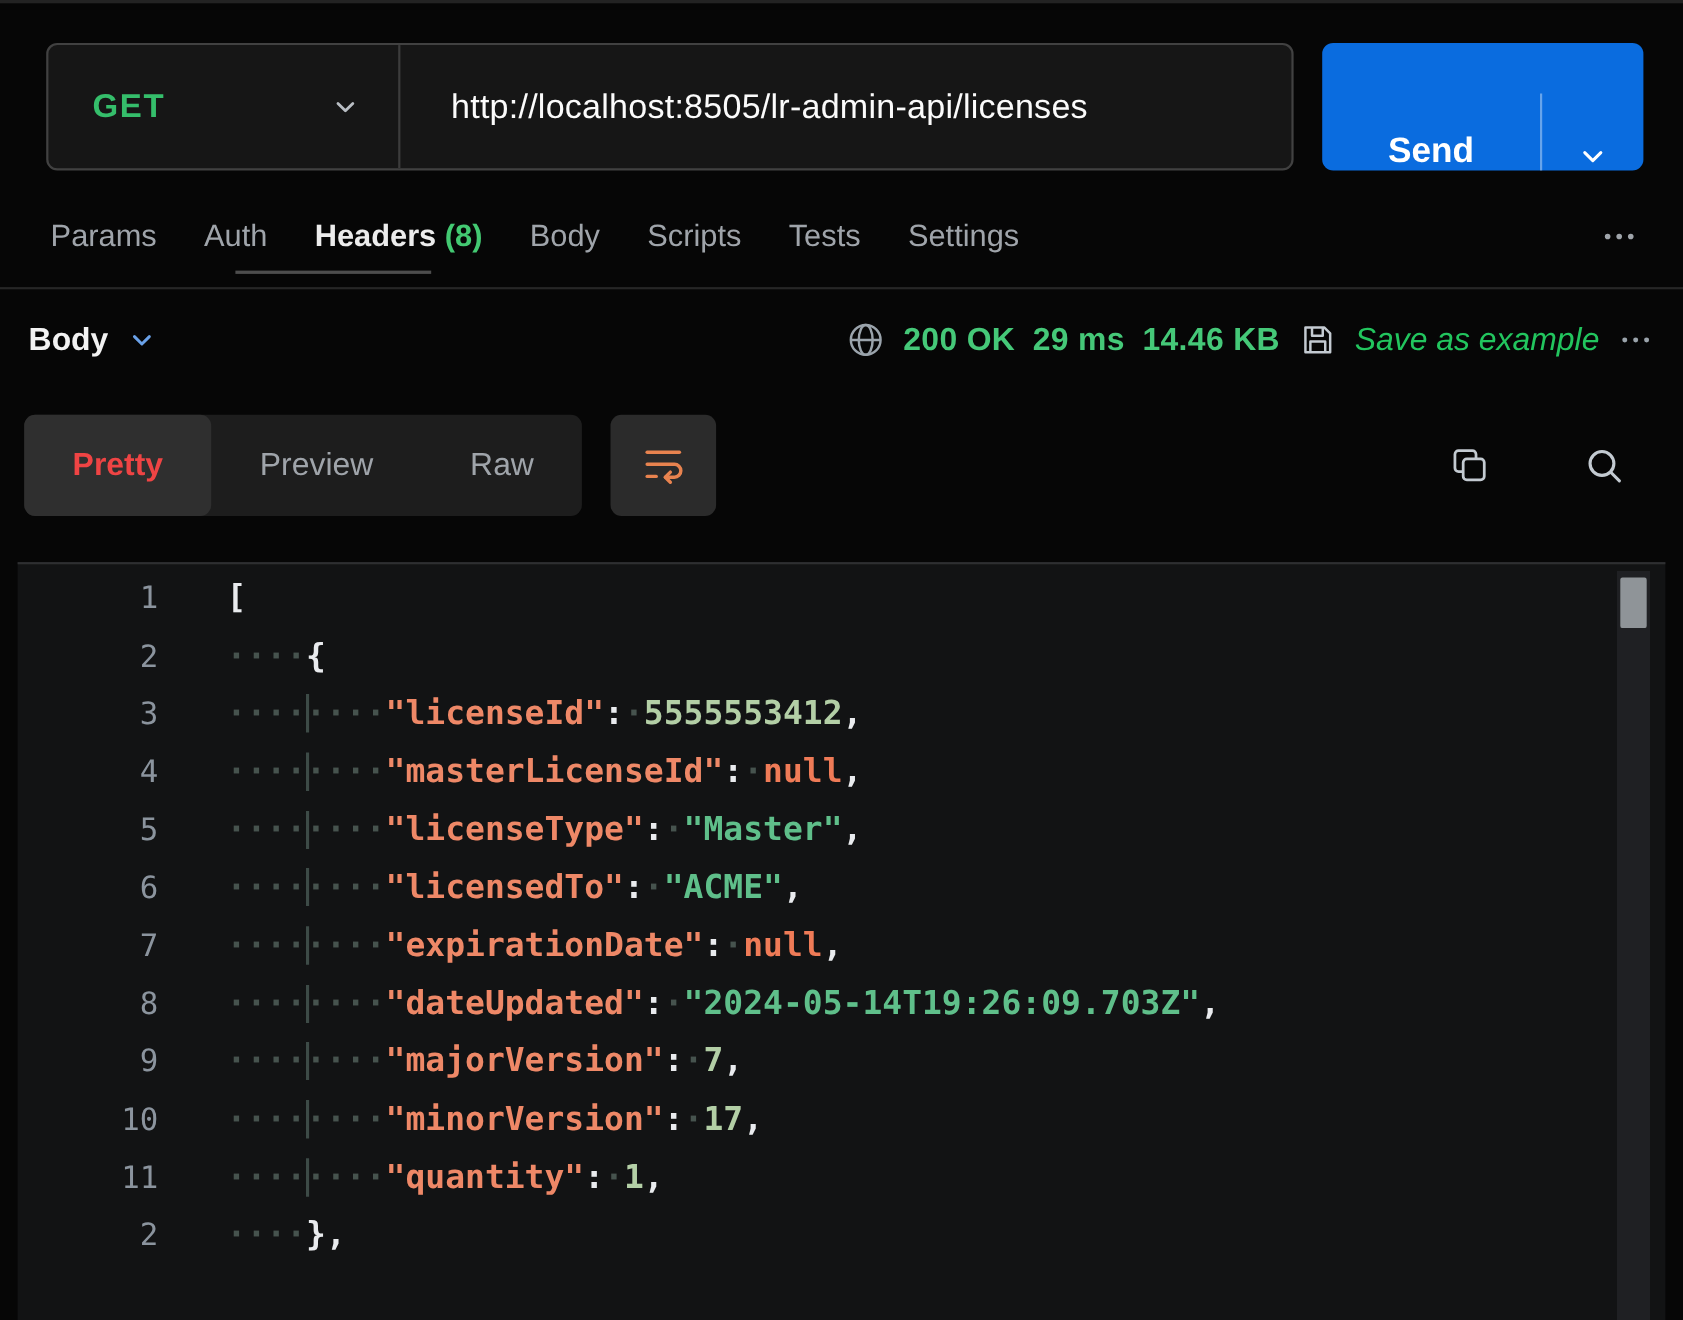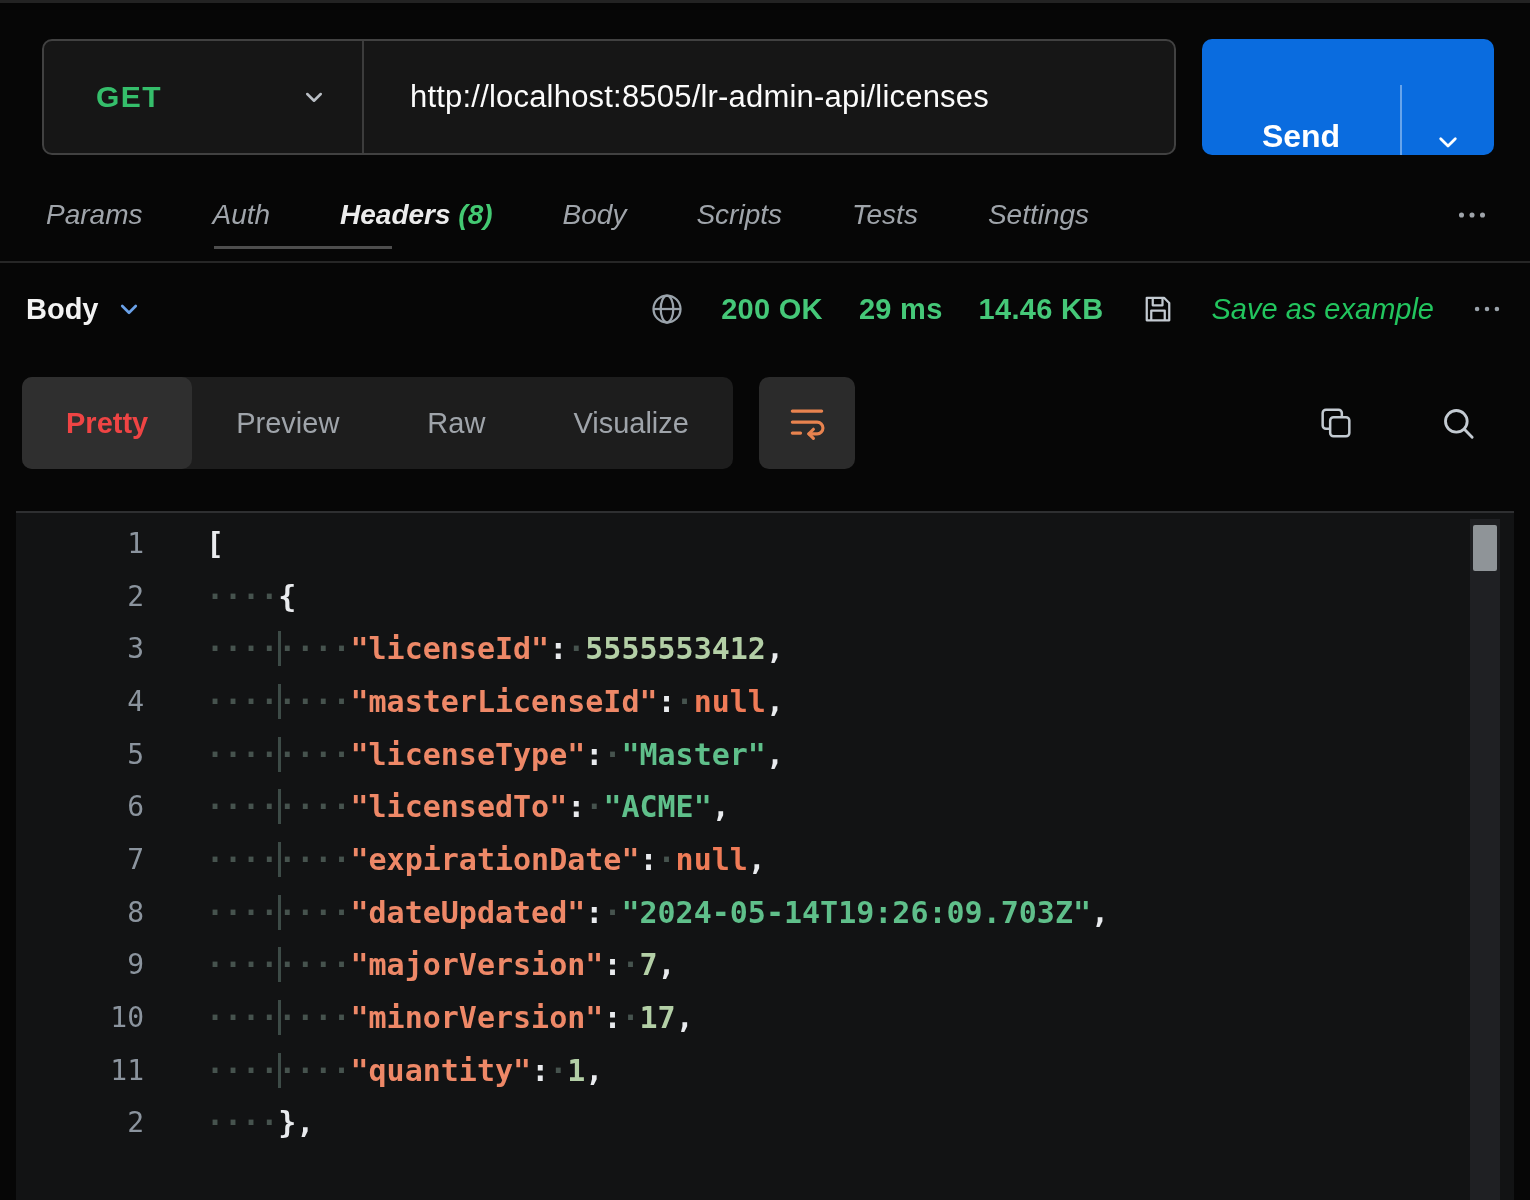--- a/index.html
+++ b/index.html
@@ -9,46 +9,46 @@
     background:#060606;
     font-family:"Liberation Sans", sans-serif;
     color:#e8e8e8;
     overflow:hidden;
   }
   .app { display:flex; flex-direction:column; height:100%; border-top:3px solid #232323; }
 
   
   .url-row { display:flex; gap:26px; margin:36px 36px 0 42px; height:116px; flex:none; }
   .url-box { flex:1; display:flex; align-items:stretch; background:#161616; border:2px solid #414141; border-radius:10px; overflow:hidden; }
-  .method { width:318px; display:flex; align-items:center; justify-content:space-between; padding:0 36px 0 52px; cursor:pointer; }
+  .method { width:318px; display:flex; align-items:center; justify-content:space-between; padding:0 36px 0 40px; cursor:pointer; }
   .method-label { color:#35be6b; font-weight:bold; font-size:30px; letter-spacing:1.5px; }
   .url-divider { width:2px; background:#3c3c3c; }
   .url-text { display:flex; align-items:center; padding-left:46px; font-size:31px; font-weight:normal; color:#fbfbfb; letter-spacing:.2px; white-space:nowrap; }
   .send-btn { width:292px; flex:none; background:#0a6cdf; border-radius:10px; display:flex; align-items:flex-end; cursor:pointer; }
   .send-label { flex:1; text-align:center; color:#ffffff; font-size:32px; font-weight:bold; }
   .send-divider { width:2px; height:70px; background:rgba(255,255,255,.38); }
   .send-chev { width:92px; display:flex; align-items:center; justify-content:center; color:#ffffff; }
 
   .chev { display:inline-flex; align-items:center; color:#b9bec4; }
 
   
   .req-tabs { position:relative; display:flex; align-items:center; gap:47px; margin:42px 40px 0 46px; padding-bottom:28px; font-size:28px; color:#9fa4aa; flex:none; }
-  .req-tabs-list { display:flex; align-items:center; gap:70px;font-style:italic; }
+  .req-tabs-list { display:flex; align-items:center; gap:43px; }
   .req-tab { cursor:pointer; white-space:nowrap; }
   .req-tab.active { color:#ececec; font-weight:bold; }
   .t-count { color:#43c972; }
   .hover-line { position:absolute; left:168px; bottom:12px; width:178px; height:3px; background:#4d4d4d; }
   .req-more { margin-left:auto; display:flex; align-items:center; color:#9fa4aa; cursor:pointer; }
   .hr { height:2px; background:#262626; flex:none; }
 
   
   .resp-meta { display:flex; align-items:center; margin:28px 26px 0 26px; flex:none; }
   .resp-body-dd { display:flex; align-items:center; gap:18px; font-size:29px; font-weight:bold; color:#f2f2f2; cursor:pointer; }
   .resp-body-dd .chev { color:#6aa1e8; }
-  .resp-right { margin-left:auto; display:flex; align-items:center; gap:36px; font-size:29px; }
+  .resp-right { margin-left:auto; display:flex; align-items:center; gap:16px; font-size:29px; }
   .green { color:#45c878; font-weight:bold; letter-spacing:.3px; }
   .icon-btn { display:inline-flex; align-items:center; justify-content:center; color:#c3cad1; cursor:pointer; }
   .save-label { color:#22c55e;font-style:italic; }
 
   
   .resp-toolbar { display:flex; align-items:center; margin:50px 24px 0 22px; height:92px; flex:none; }
   .view-tabs { display:flex; height:100%; background:#1d1d1d; border-radius:10px; }
   .view-tab { display:flex; align-items:center; padding:0 44px; color:#9fa4aa; font-size:29px; cursor:pointer; white-space:nowrap; }
   .view-tab.active { background:#2f2f2f; color:#ef4444; font-weight:bold; border-radius:10px; }
   .format-dd { margin-left:12px; height:100%; background:#2f2f2f; border-radius:10px; display:flex; align-items:center; gap:20px; padding:0 38px; color:#f1f1f1; font-size:29px; font-weight:bold; cursor:pointer; }
@@ -162,21 +162,20 @@
           </svg>
       </span>
     </div>
   </div>
 
   <div class="resp-toolbar">
     <div class="view-tabs">
         <div class="view-tab active">Pretty</div>
         <div class="view-tab">Preview</div>
         <div class="view-tab">Raw</div>
-        <div class="view-tab">Visualize</div>
       </div>
     <div class="wrap-btn">
       <svg viewBox="0 0 24 24" width="44" height="44" fill="none" stroke="currentColor" stroke-width="1.7" stroke-linecap="round" stroke-linejoin="round">
         <line x1="4" y1="5.5" x2="20" y2="5.5"></line>
         <path d="M4 11.5 h13.5 a3.2 3.2 0 0 1 0 6.4 h-4.5"></path>
         <line x1="4" y1="17.5" x2="8.5" y2="17.5"></line>
         <path d="M15.5 15.4 l-2.5 2.5 l2.5 2.5"></path>
       </svg>
     </div>
     <div class="tb-spacer"></div>

